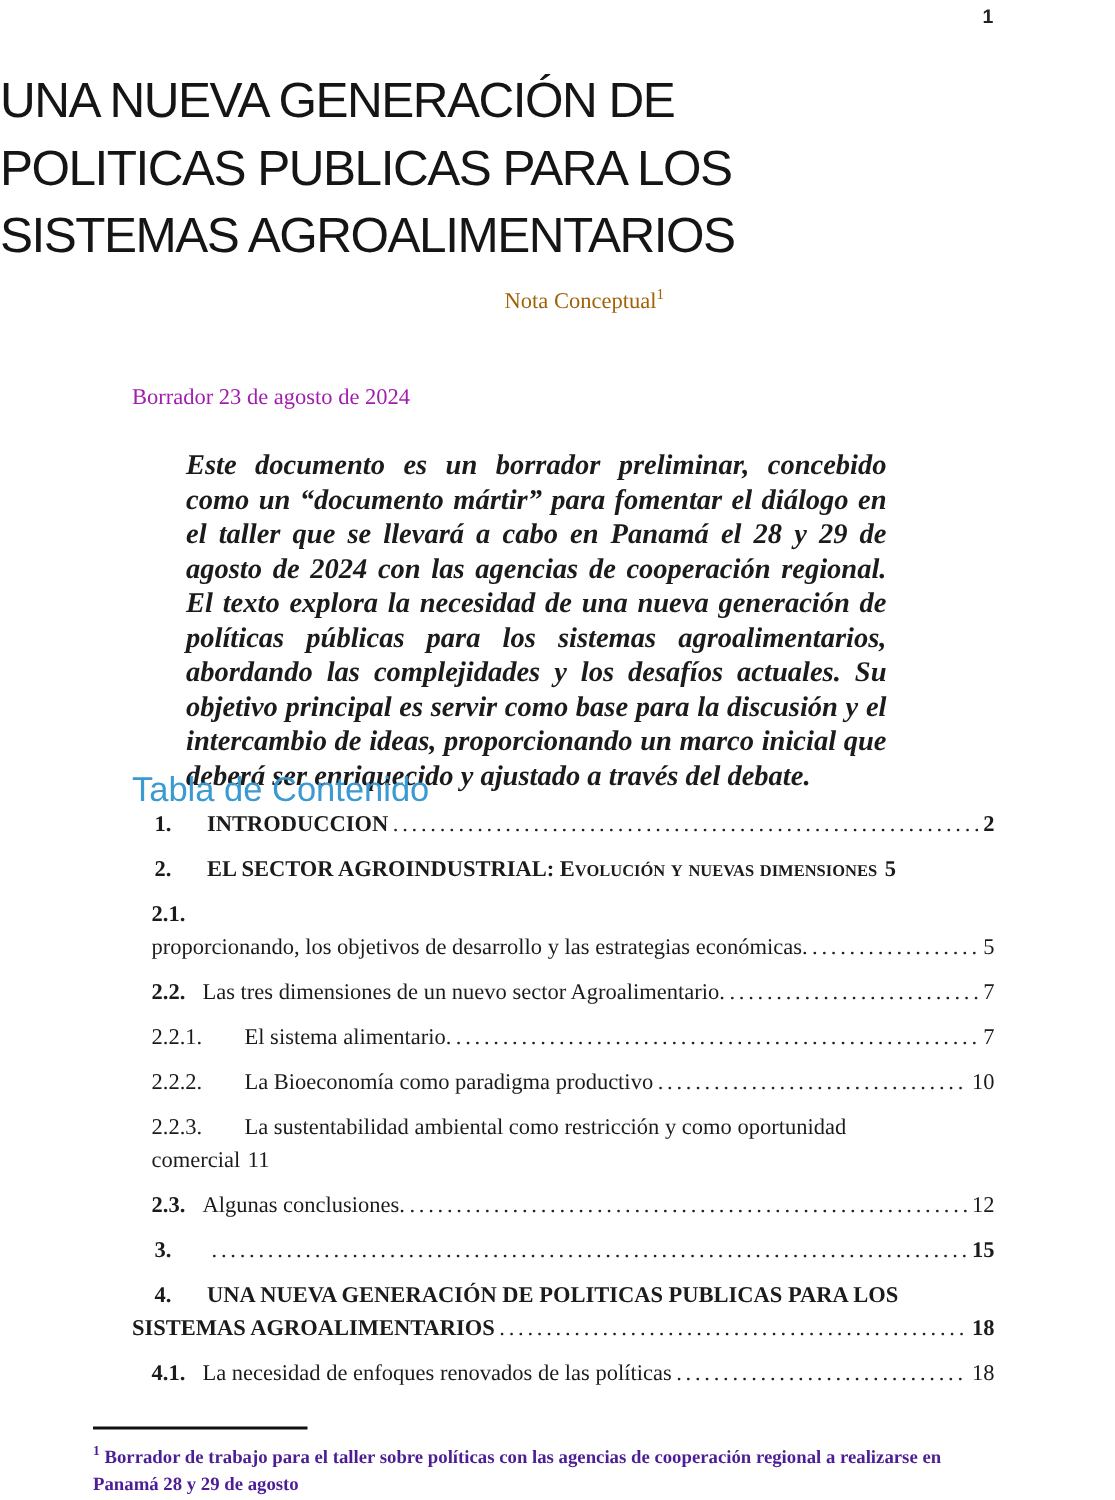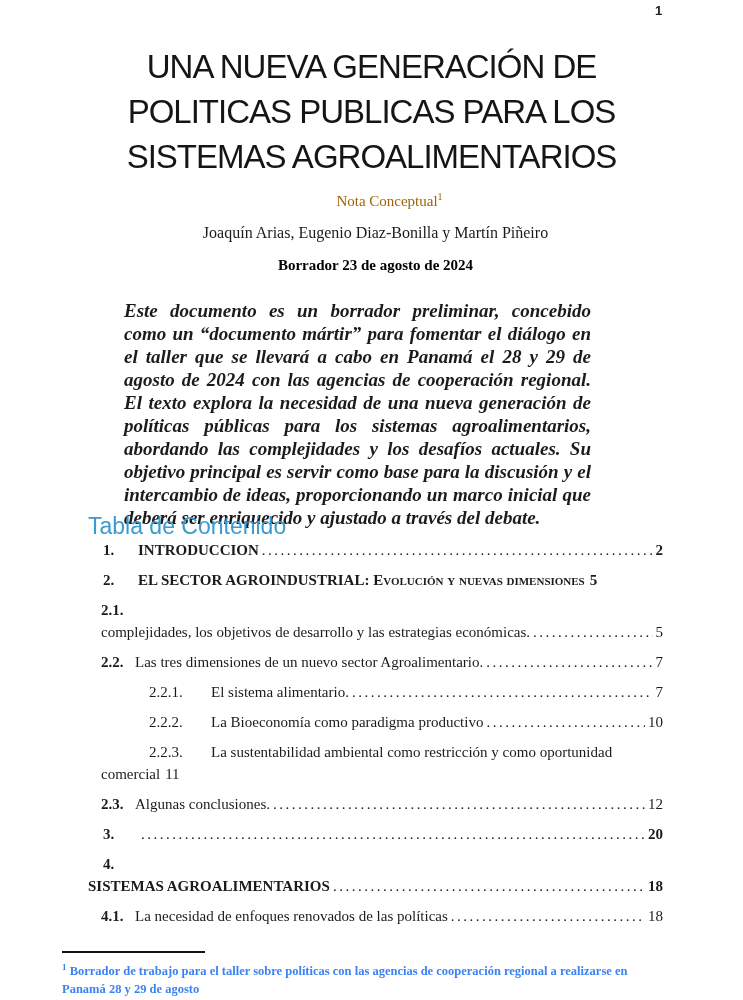--- a/index.html
+++ b/index.html
@@ -11,37 +11,36 @@
     color:#1b1b1b;
     overflow:hidden;
   }
   .page-num{
     position:absolute;top:3px;left:655px;
     font-family:"Liberation Sans", sans-serif;
     font-size:13px;font-weight:600;color:#222;
   }
   .title{
     position:absolute;top:44px;left:0;width:743px;
-    text-align:center;
     font-family:"Liberation Sans", sans-serif;
     font-size:33px;line-height:45px;letter-spacing:-1px;
     font-weight:400;color:#151515;
   }
   .subtitle{
     position:absolute;top:191px;left:102px;width:575px;
     text-align:center;font-size:15px;color:#a16207;
   }
   .subtitle sup{font-size:10px;}
   .authors{
     position:absolute;top:224px;left:88px;width:575px;
     text-align:center;font-size:16px;color:#1b1b1b;
   }
   .draft-date{
     position:absolute;top:257px;left:88px;width:575px;
-    text-align:center;font-weight:bold;font-size:15px;color:#000000;
+    text-align:left;font-weight:normal;font-size:15px;color:#a21caf;
   }
   .abstract{
     position:absolute;top:299px;left:124px;width:467px;
     font-size:19px;line-height:23px;
     font-weight:bold;font-style:italic;
     text-align:justify;color:#1b1b1b;
   }
   .toc-heading{
     position:absolute;top:513px;left:88px;
     font-family:"Liberation Sans", sans-serif;
@@ -51,58 +50,57 @@
     position:absolute;top:539px;left:88px;width:575px;
     font-size:15px;color:#1b1b1b;
   }
   .toc-entry{margin-bottom:8px;}
   .toc-line{display:flex;align-items:baseline;line-height:22px;overflow:hidden;}
   .l1 .toc-line{padding-left:15px;}
   .l1 .toc-line .num{flex:none;width:35px;}
   .l2 .toc-line{padding-left:13px;}
   .l2 .toc-line .num{flex:none;width:34px;font-weight:bold;}
   .l3 .toc-line{padding-left:13px;}
-  .l3 .toc-line .num{flex:none;width:62px;margin-left:48px;}
+  .l3 .toc-line .num{flex:none;width:62px;}
   .l1 .toc-line.cont{padding-left:0;}
   .l1 .num,.l1 .txt{font-weight:bold;}
   .txt{white-space:nowrap;}
   .sc{font-variant:small-caps;}
   .leader{flex:1;overflow:hidden;white-space:nowrap;margin:0 3px;}
   .leader::before{
     content:"...................................................................................................................................................................................................";
     letter-spacing:2.5px;color:#222;
   }
   .pg{flex:none;}
   .pg.inline{margin-left:5px;}
   .l1 .pg{font-weight:bold;}
   .footnote-divider{
     position:absolute;top:951px;left:62px;width:143px;height:2px;background:#111;
   }
   .footnote-text{
     position:absolute;top:958px;left:62px;width:594px;
-    font-size:12.5px;line-height:18px;font-weight:bold;color:#3b82f6;
+    font-size:12.5px;line-height:18px;font-weight:bold;color:#4c1d95;
   }
   .footnote-text sup{font-size:9px;}
 </style>
 </head>
 <body>
 
 <div class="page">
 
   <div class="page-num">1</div>
 
   <div class="title">
     <div>UNA NUEVA GENERACIÓN DE</div>
     <div>POLITICAS PUBLICAS PARA LOS</div>
     <div>SISTEMAS AGROALIMENTARIOS</div>
   </div>
 
   <div class="subtitle"><span>Nota Conceptual</span><sup>1</sup></div>
 
-  <div class="authors">Joaquín Arias, Eugenio Diaz-Bonilla y Martín Piñeiro</div>
 
   <div class="draft-date">Borrador 23 de agosto de 2024</div>
 
   <div class="abstract">Este documento es un borrador preliminar, concebido como un “documento mártir” para fomentar el diálogo en el taller que se llevará a cabo en Panamá el 28 y 29 de agosto de 2024 con las agencias de cooperación regional. El texto explora la necesidad de una nueva generación de políticas públicas para los sistemas agroalimentarios, abordando las complejidades y los desafíos actuales. Su objetivo principal es servir como base para la discusión y el intercambio de ideas, proporcionando un marco inicial que deberá ser enriquecido y ajustado a través del debate.</div>
 
   <div class="toc-heading" style="color: rgb(59, 155, 209);">Tabla de Contenido</div>
 
   <div class="toc">
       <div class="toc-entry l1">
         <div class="toc-line">
@@ -117,21 +115,21 @@
           <span class="num">2.</span>
           <span class="txt">EL SECTOR AGROINDUSTRIAL: <span class="sc">Evolución y nuevas dimensiones</span></span>
           <span class="pg inline">5</span>
         </div>
       </div>
       <div class="toc-entry l2">
         <div class="toc-line">
           <span class="num">2.1.</span>
         </div>
         <div class="toc-line cont">
-          <span class="txt">complejidades, los objetivos de desarrollo y las estrategias económicas.</span>
+          <span class="txt">proporcionando, los objetivos de desarrollo y las estrategias económicas.</span>
           <span class="leader"></span>
           <span class="pg">5</span>
         </div>
       </div>
       <div class="toc-entry l2">
         <div class="toc-line">
           <span class="num">2.2.</span>
           <span class="txt">Las tres dimensiones de un nuevo sector Agroalimentario.</span>
           <span class="leader"></span>
           <span class="pg">7</span>
@@ -168,26 +166,27 @@
           <span class="num">2.3.</span>
           <span class="txt">Algunas conclusiones.</span>
           <span class="leader"></span>
           <span class="pg">12</span>
         </div>
       </div>
       <div class="toc-entry l1">
         <div class="toc-line">
           <span class="num">3.</span>
           <span class="leader"></span>
-          <span class="pg">20</span>
+          <span class="pg">15</span>
         </div>
       </div>
       <div class="toc-entry l1">
         <div class="toc-line">
           <span class="num">4.</span>
+          <span class="txt">UNA NUEVA GENERACIÓN DE POLITICAS PUBLICAS PARA LOS</span>
         </div>
         <div class="toc-line cont">
           <span class="txt">SISTEMAS AGROALIMENTARIOS </span>
           <span class="leader"></span>
           <span class="pg">18</span>
         </div>
       </div>
       <div class="toc-entry l2">
         <div class="toc-line">
           <span class="num">4.1.</span>

